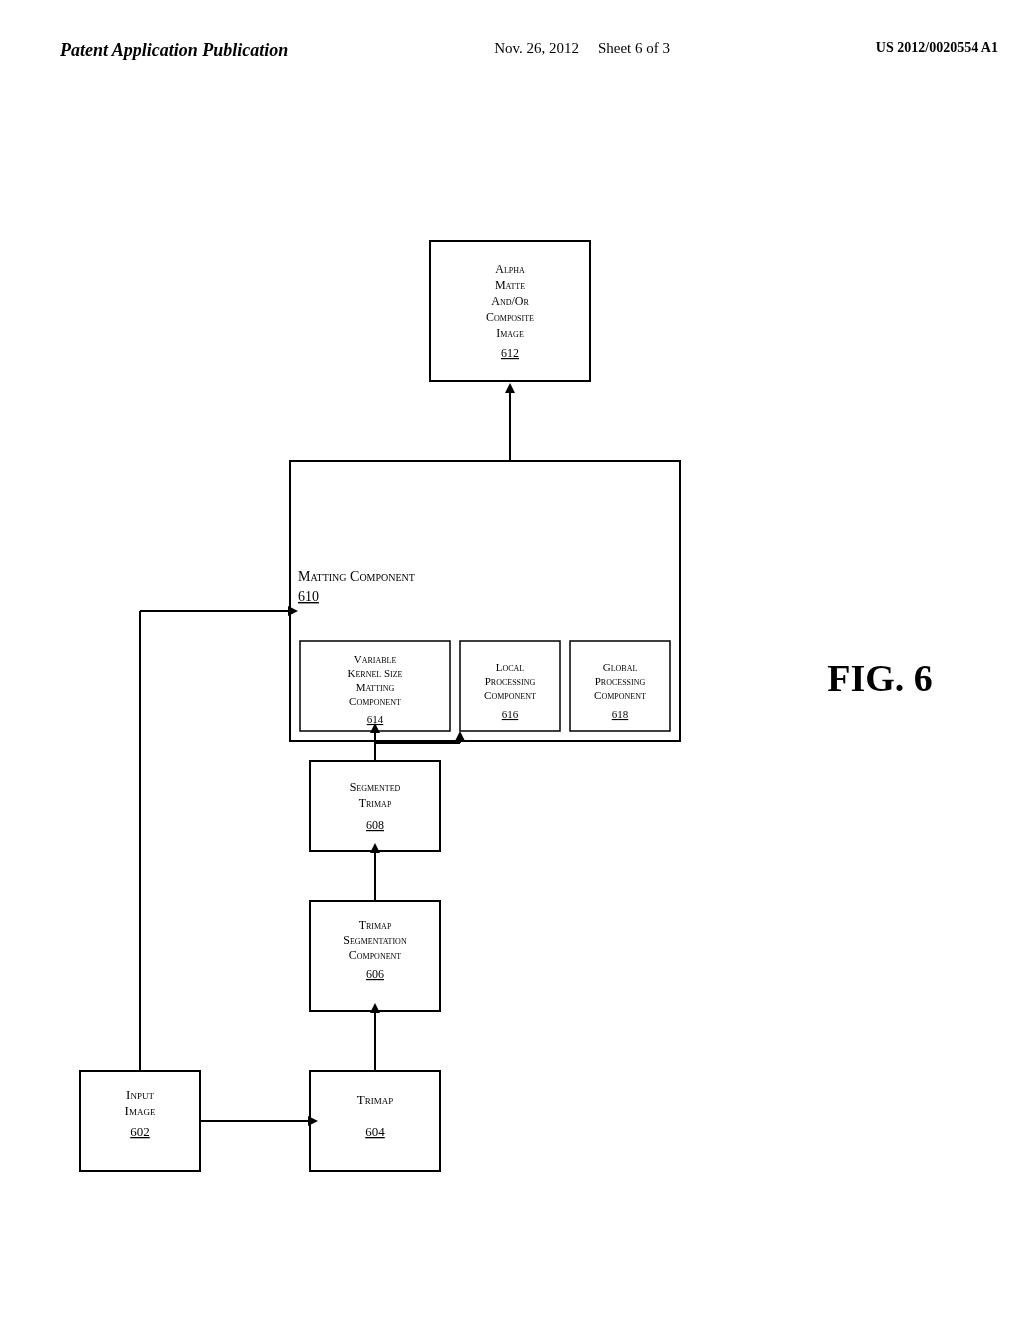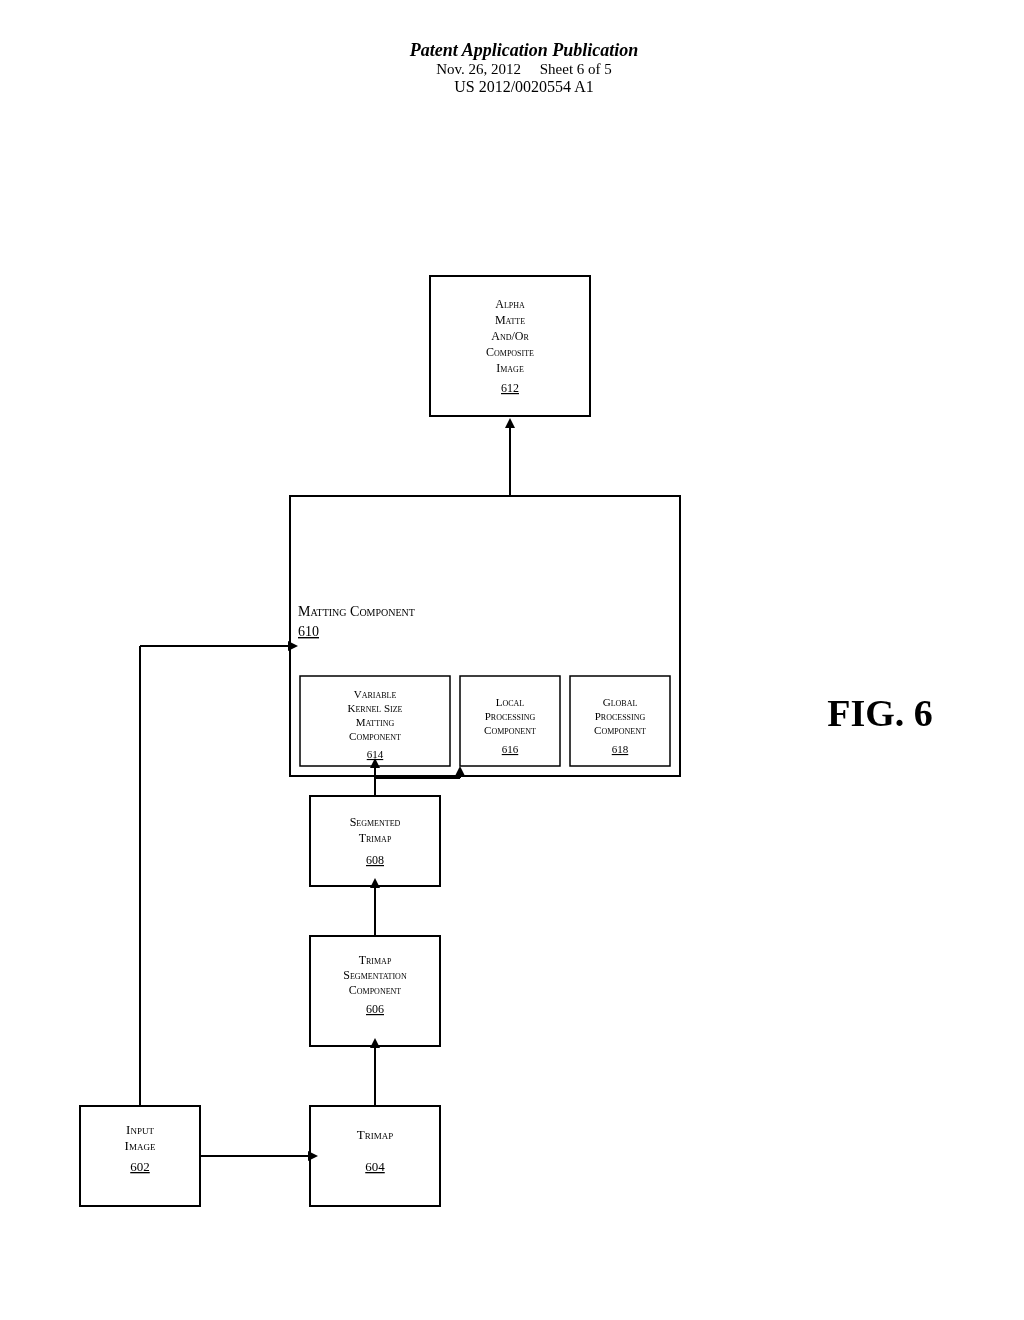--- a/index.html
+++ b/index.html
@@ -8,40 +8,39 @@
       height: 1320px;
       background: #ffffff;
       font-family: 'Times New Roman', Times, serif;
       overflow: hidden;
       position: relative;
     }
 
     .page-header {
       display: flex;
       justify-content: space-between;
-      align-items: center;
-      padding: 40px 36px 20px 60px;
+      align-items: flex-start;
+      padding: 40px 26px 20px 60px;
       border-bottom: none;
-      flex-direction: column;
     }
 
     .header-left {
       font-size: 18px;
       font-weight: bold;
       font-style: italic;
     }
 
     .header-center {
       font-size: 15px;
       text-align: center;
     }
 
     .header-right {
-      font-size: 16px;
-      font-weight: normal;
+      font-size: 14px;
+      font-weight: bold;
     }
 
     .diagram-area {
       position: relative;
       width: 100%;
       height: 1220px;
     }
 
     svg.main-diagram {
       position: absolute;
@@ -51,21 +50,21 @@
       height: 100%;
     }
   </style>
 </head>
 <body>
 
 <div class="page-header">
   <div class="header-left">Patent Application Publication</div>
   <div class="header-center">
     <span>Nov. 26, 2012</span>&nbsp;&nbsp;&nbsp;&nbsp;
-    <span>Sheet 6 of 5</span>
+    <span>Sheet 6 of 3</span>
   </div>
   <div class="header-right">US 2012/0020554 A1</div>
 </div>
 
 <div class="diagram-area">
   <svg class="main-diagram" viewBox="0 0 1024 1220">
 
     <rect x="80" y="990" width="120" height="100" fill="none" stroke="#000" stroke-width="2"></rect>
     <text x="140" y="1018" text-anchor="middle" font-family="Times New Roman" font-size="13" font-variant="small-caps">Input</text>
     <text x="140" y="1034" text-anchor="middle" font-family="Times New Roman" font-size="13" font-variant="small-caps">Image</text>

